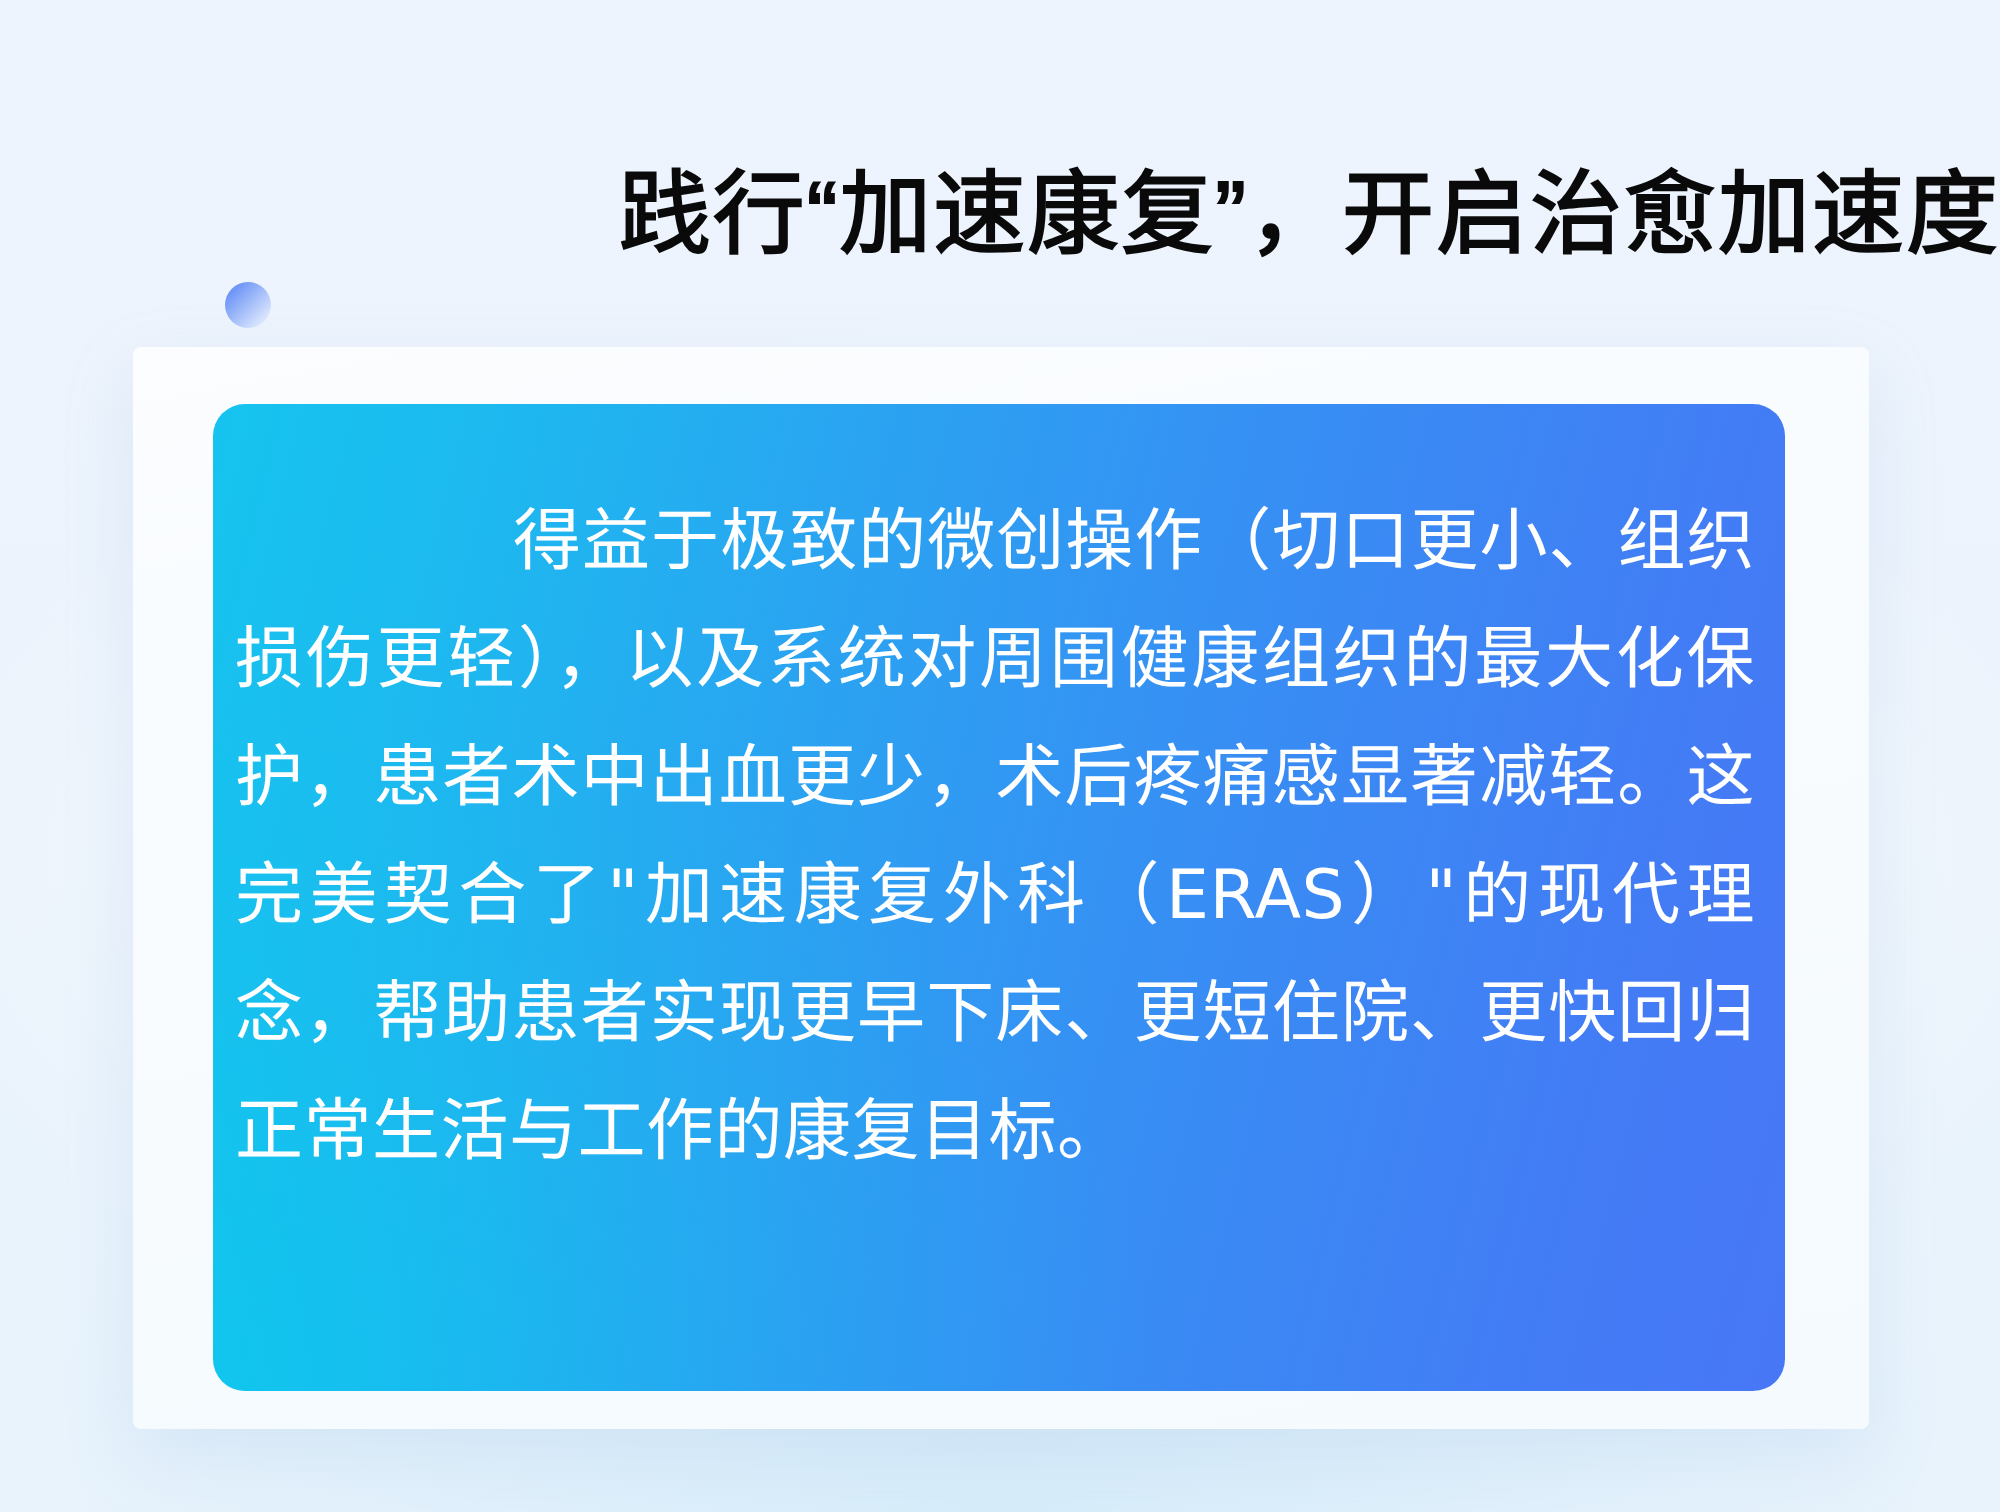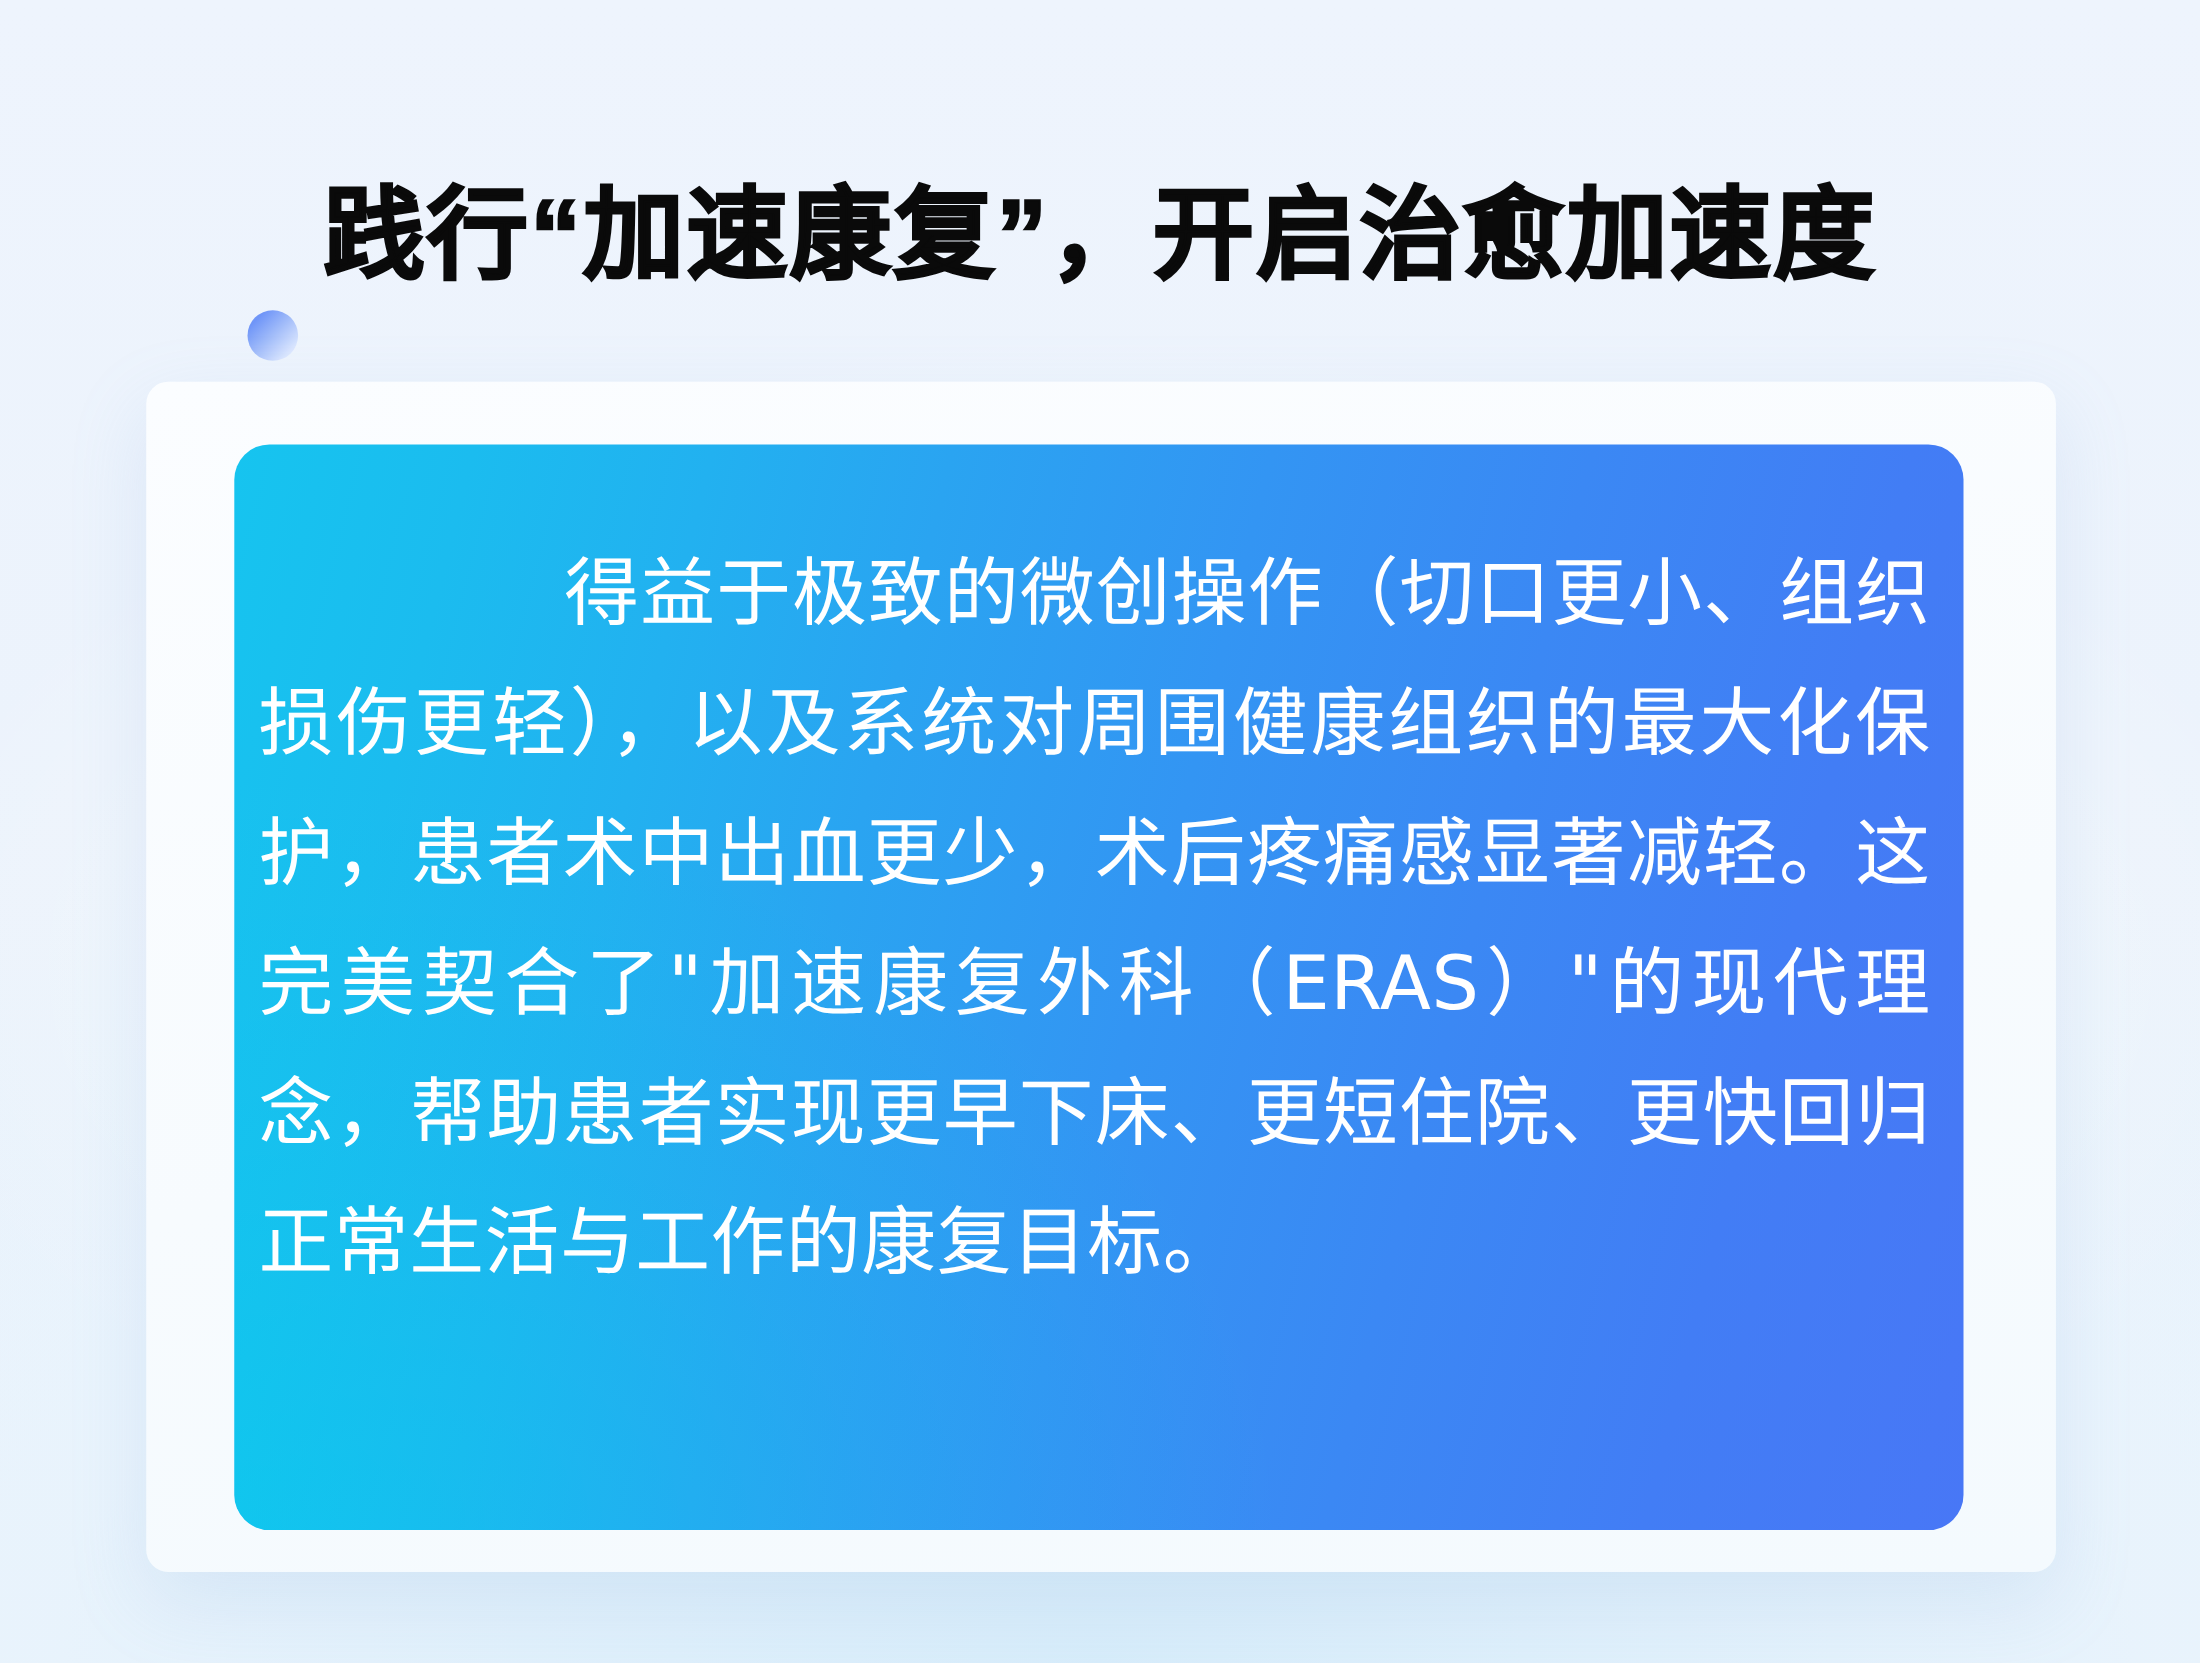--- a/index.html
+++ b/index.html
@@ -44,38 +44,38 @@
     height: 46px;
     border-radius: 50%;
     background: linear-gradient(135deg, #7ea2fb 0%, #6f95f8 18%, #9fbaf9 48%, #d8e4fe 82%, #eef3ff 100%);
   }
 
   .title-text {
     position: absolute;
     left: 0;
     top: 0;
     width: 2000px;
-    text-align: center;
+    text-align: right;
     font-size: 92px;
     line-height: 120px;
-    font-weight: 700;
+    font-weight: 400;
     letter-spacing: 2px;
     color: #0a0a0a;
     white-space: nowrap;
     -webkit-text-stroke: 2.2px #0a0a0a;
   }
 
   
   .outer-card {
     position: absolute;
     left: 133px;
     top: 347px;
     width: 1736px;
     height: 1082px;
-    border-radius: 20px;
+    border-radius: 8px;
     background: linear-gradient(170deg, #fbfdff 0%, #f7fbfe 55%, #f4fafe 100%);
     box-shadow: 0 26px 70px rgba(140, 180, 220, 0.18);
   }
 
   
   .inner-card {
     position: absolute;
     left: 80px;
     top: 57px;
     width: 1572px;

